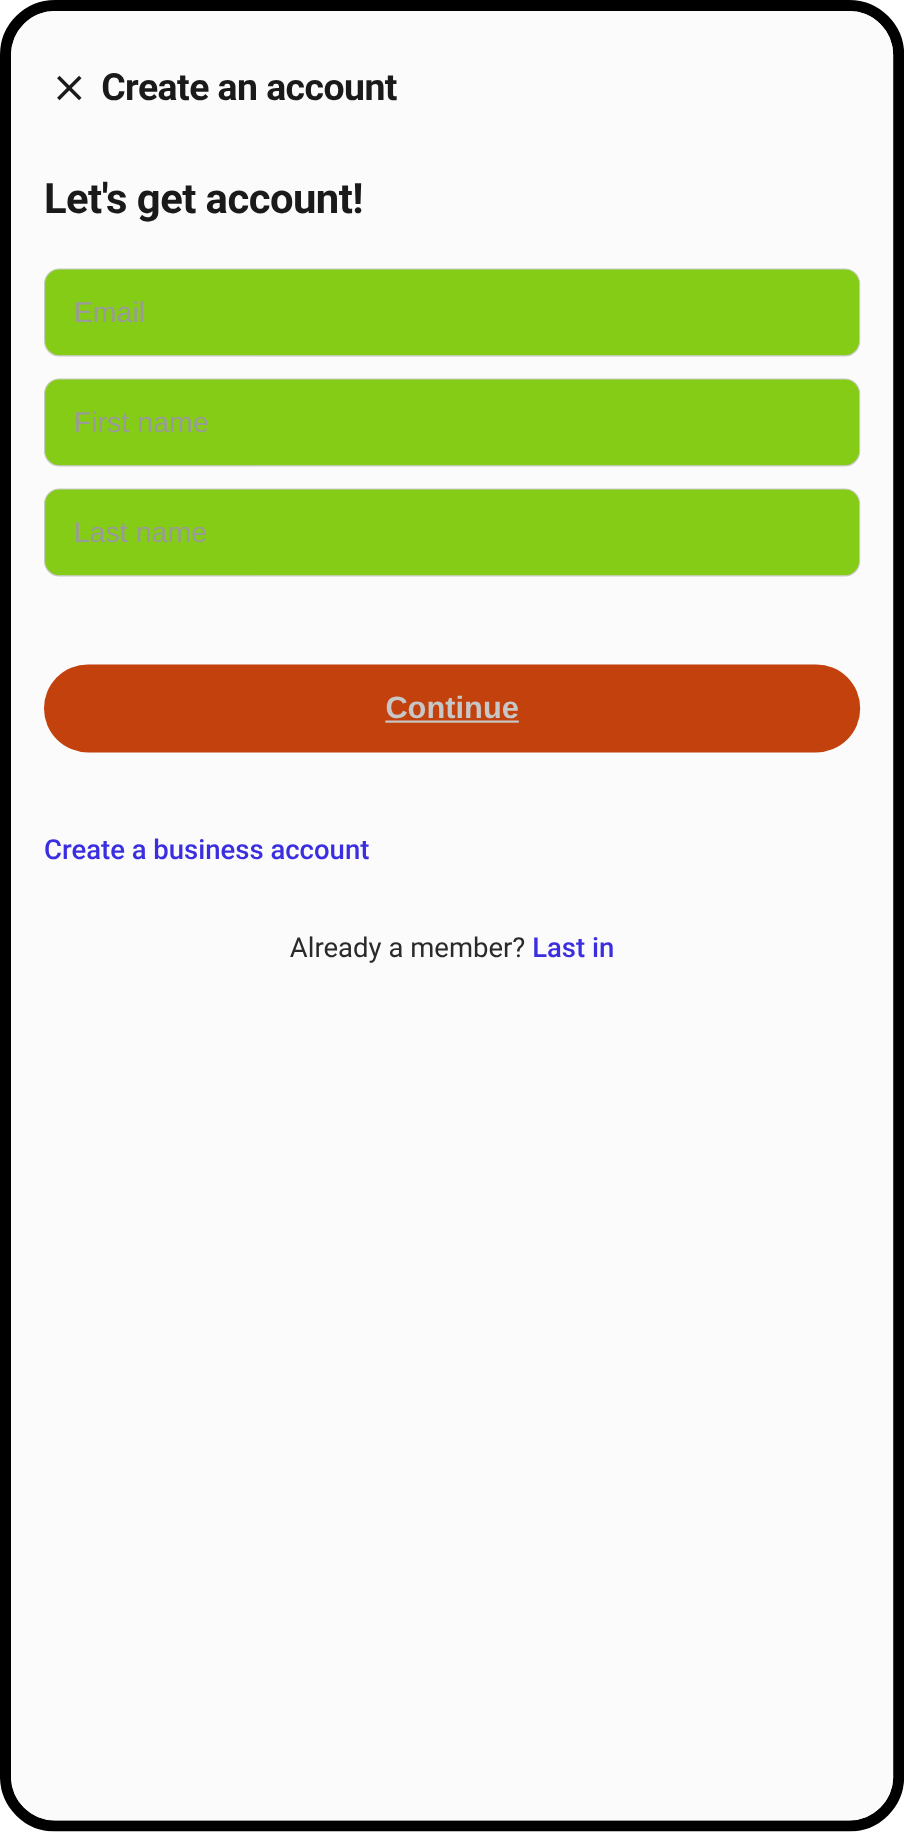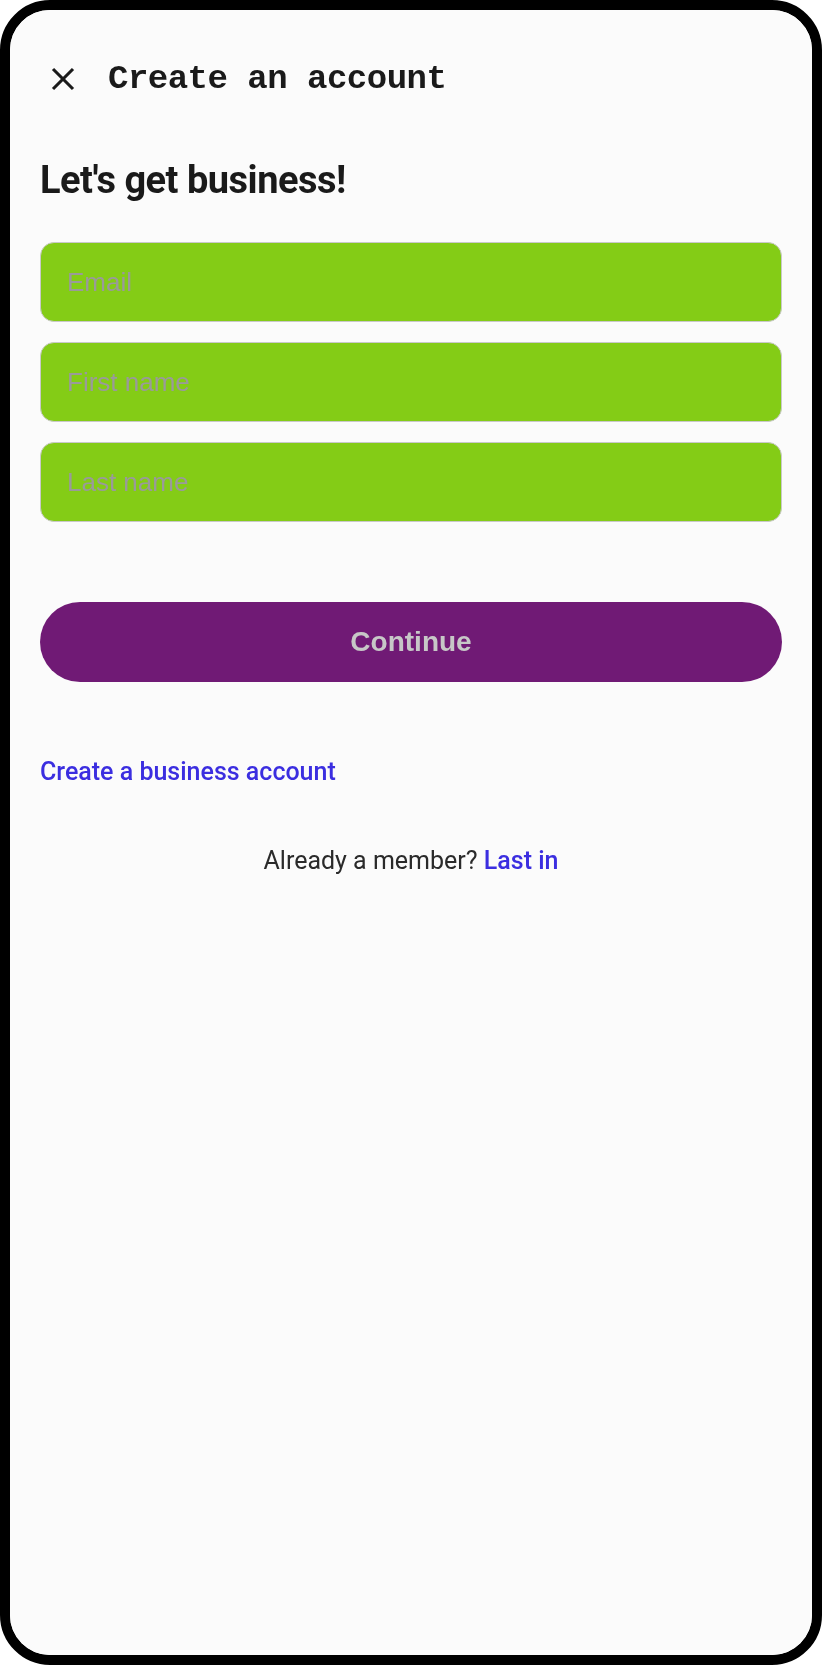--- a/index.html
+++ b/index.html
@@ -45,24 +45,23 @@
     }
     .screen {
       width: 100%;
       height: 100%;
       background: #fbfbfb;
       padding: 50px 30px 30px 30px;
     }
     .header {
       display: flex;
       align-items: center;
-      gap: 28px;
+      gap: 12px;
       margin-bottom: 60px;
       padding-left: 6px;
-      font-family: Liberation Mono, monospace;
     }
     .close-icon {
       width: 34px;
       height: 34px;
       cursor: pointer;
       display: flex;
       align-items: center;
       justify-content: center;
     }
     .close-icon svg {
@@ -102,26 +101,27 @@
     }
     .text-input::placeholder {
       color: #9a9a9a;
       font-size: 26px;
     }
     .continue-button {
       width: 100%;
       height: 80px;
       border: none;
       border-radius: 40px;
-      background: #701a75;
+      background: #c2410c;
       color: #c7c7c7;
       font-size: 28px;
       font-weight: 600;
       margin-top: 60px;
       cursor: pointer;
+      text-decoration: underline;
     }
     .business-link-container {
       text-align: left;
       margin-top: 75px;
     }
     .business-link {
       color: #3b2ee0;
       font-size: 25px;
       font-weight: 500;
       text-decoration: none;
@@ -151,21 +151,21 @@
     <div class="header">
       <div class="close-icon">
         <svg viewBox="0 0 24 24" fill="none">
           <line x1="4" y1="4" x2="20" y2="20"></line>
           <line x1="20" y1="4" x2="4" y2="20"></line>
         </svg>
       </div>
       <div class="header-title">Create an account</div>
     </div>
 
-    <h1 class="page-heading">Let's get business!</h1>
+    <h1 class="page-heading">Let's get account!</h1>
 
     <div class="form">
       <input type="email" class="text-input" placeholder="Email" style="">
       <input type="text" class="text-input" placeholder="First name" style="">
       <input type="text" class="text-input" placeholder="Last name" style="">
 
       <button class="continue-button">Continue</button>
     </div>
 
     <div class="business-link-container">

